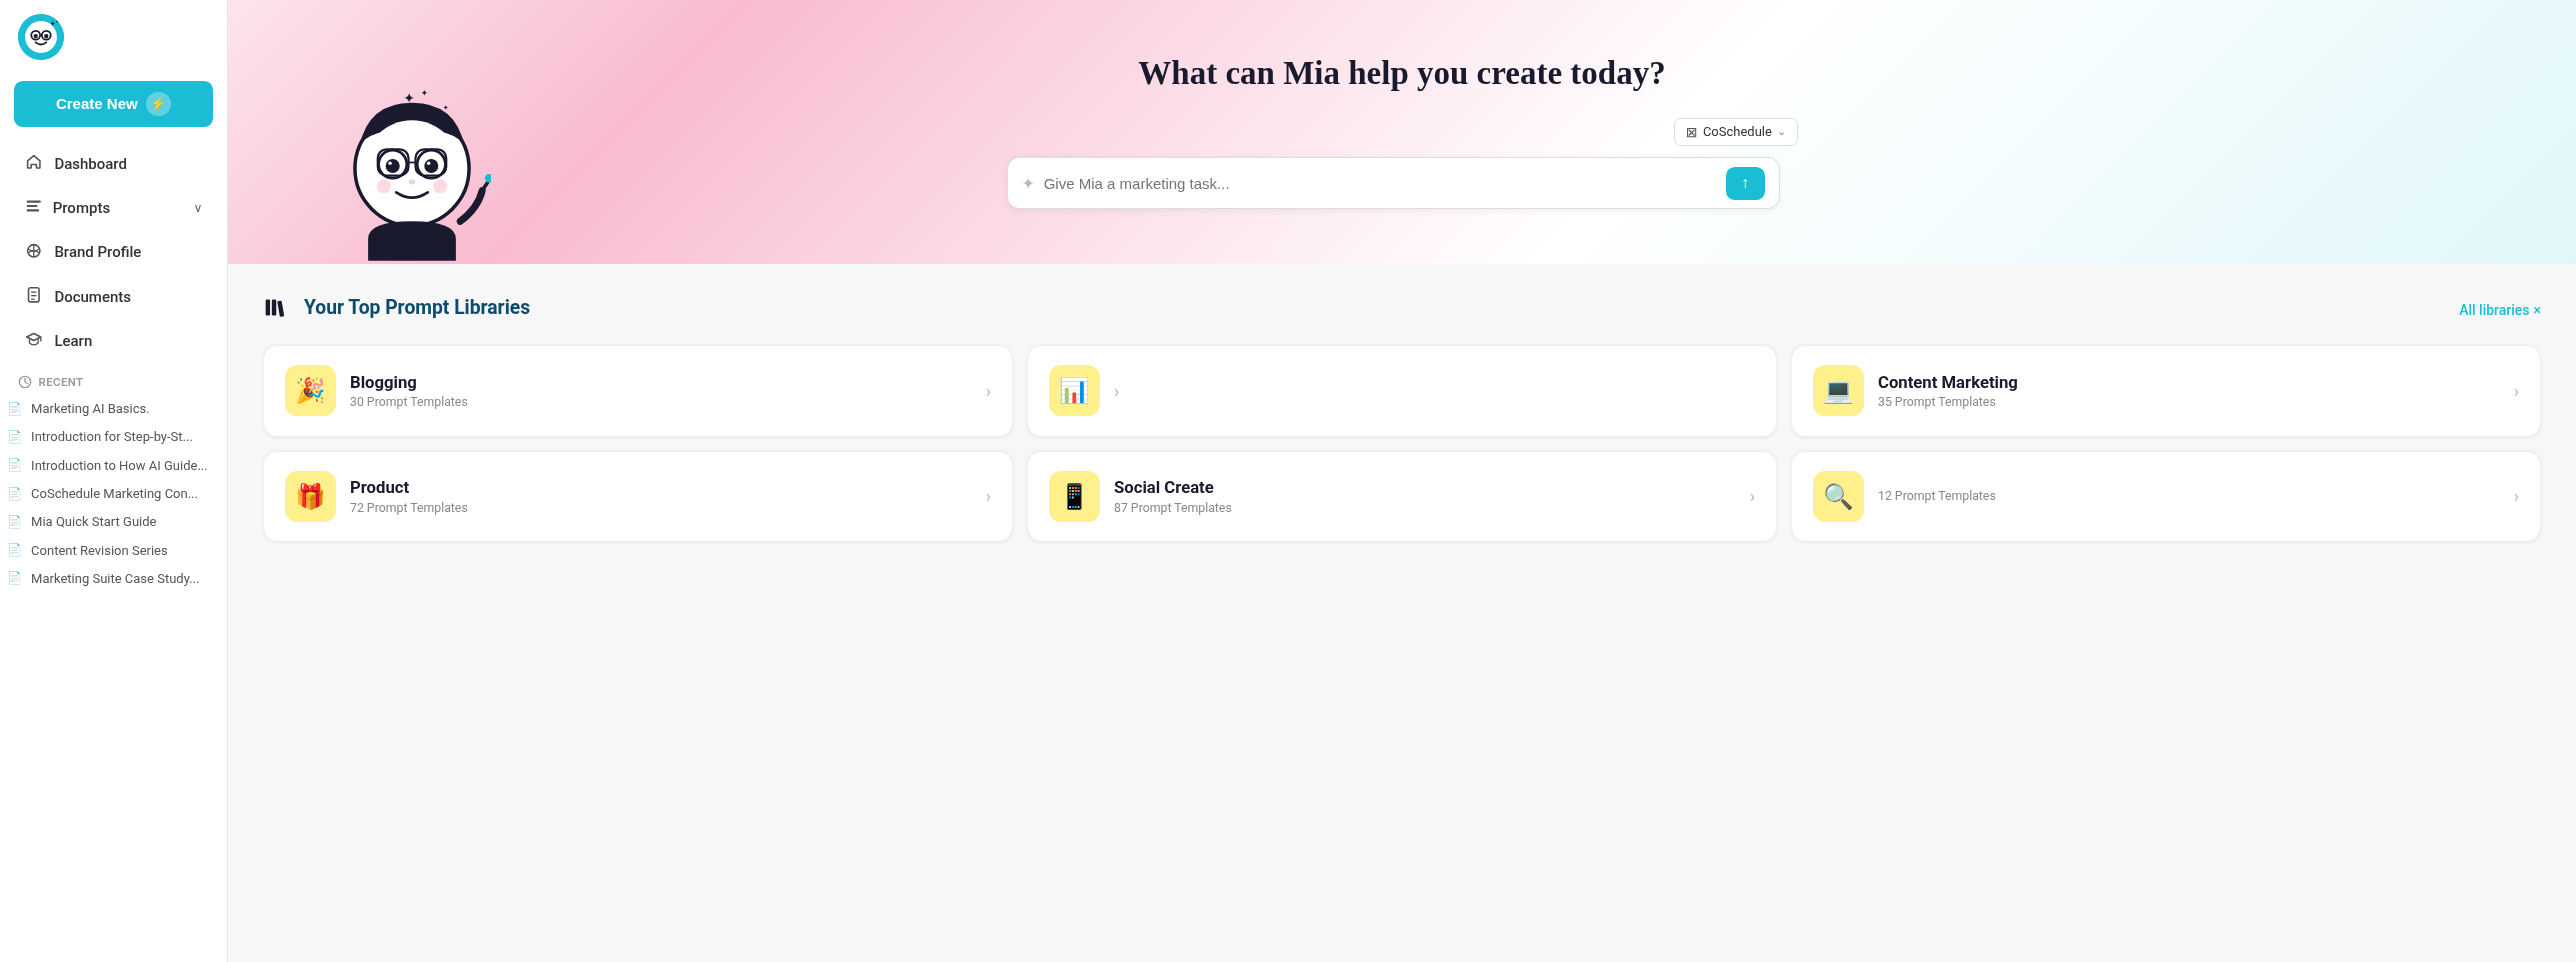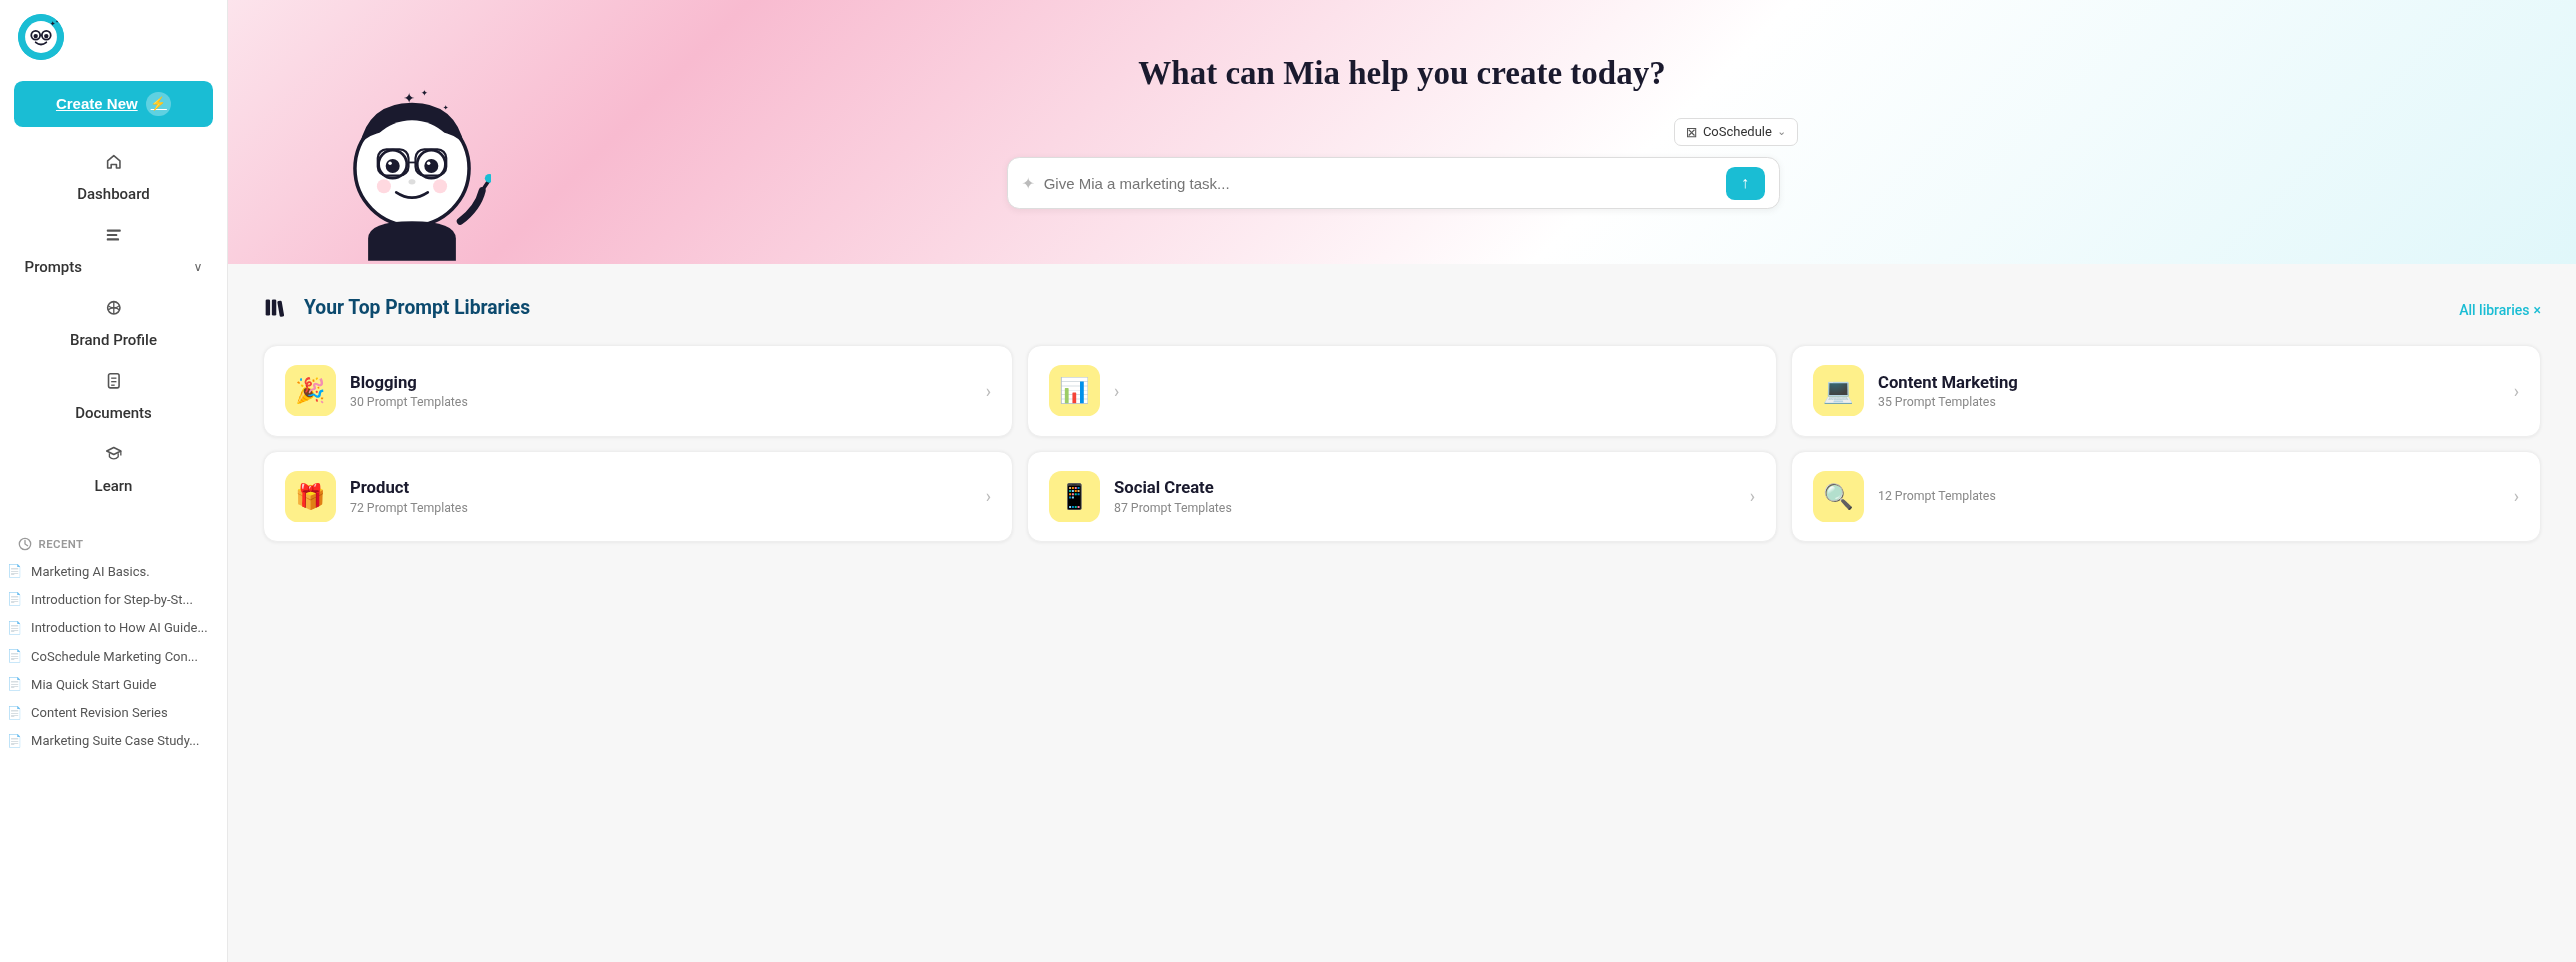--- a/index.html
+++ b/index.html
@@ -45,21 +45,20 @@
       border-radius: 8.8px;
       padding: 10.5px 17.6px;
       font-size: 15px;
       font-weight: 600;
       cursor: pointer;
       display: flex;
       align-items: center;
       justify-content: center;
       gap: 8.8px;
       width: calc(100% - 28px);
-      text-decoration: underline;
     }
 
     .create-new-btn .lightning {
       background: rgba(255,255,255,0.3);
       border-radius: 50%;
       width: 24.6px;
       height: 24.6px;
       display: flex;
       align-items: center;
       justify-content: center;
@@ -71,21 +70,20 @@
       align-items: center;
       gap: 10.5px;
       padding: 10.5px 17.6px;
       cursor: pointer;
       border-radius: 7px;
       margin: 1.8px 7px;
       color: #333;
       font-size: 15px;
       font-weight: 500;
       transition: background 0.15s;
-      flex-direction: column;
     }
 
     .nav-icon {
       font-size: 16px;
       width: 19.3px;
       text-align: center;
     }
 
     .nav-item-row {
       display: flex;
@@ -101,21 +99,20 @@
     }
 
     .recent-label {
       font-size: 11.4px;
       font-weight: 600;
       color: #999;
       letter-spacing: 0.4px;
       display: flex;
       align-items: center;
       gap: 7px;
-      margin-top: 20px;
     }
 
     .recent-item {
       display: flex;
       align-items: center;
       gap: 8.8px;
       padding: 6.2px 7px;
       cursor: pointer;
       border-radius: 5.3px;
       margin: 0.9px 0;

